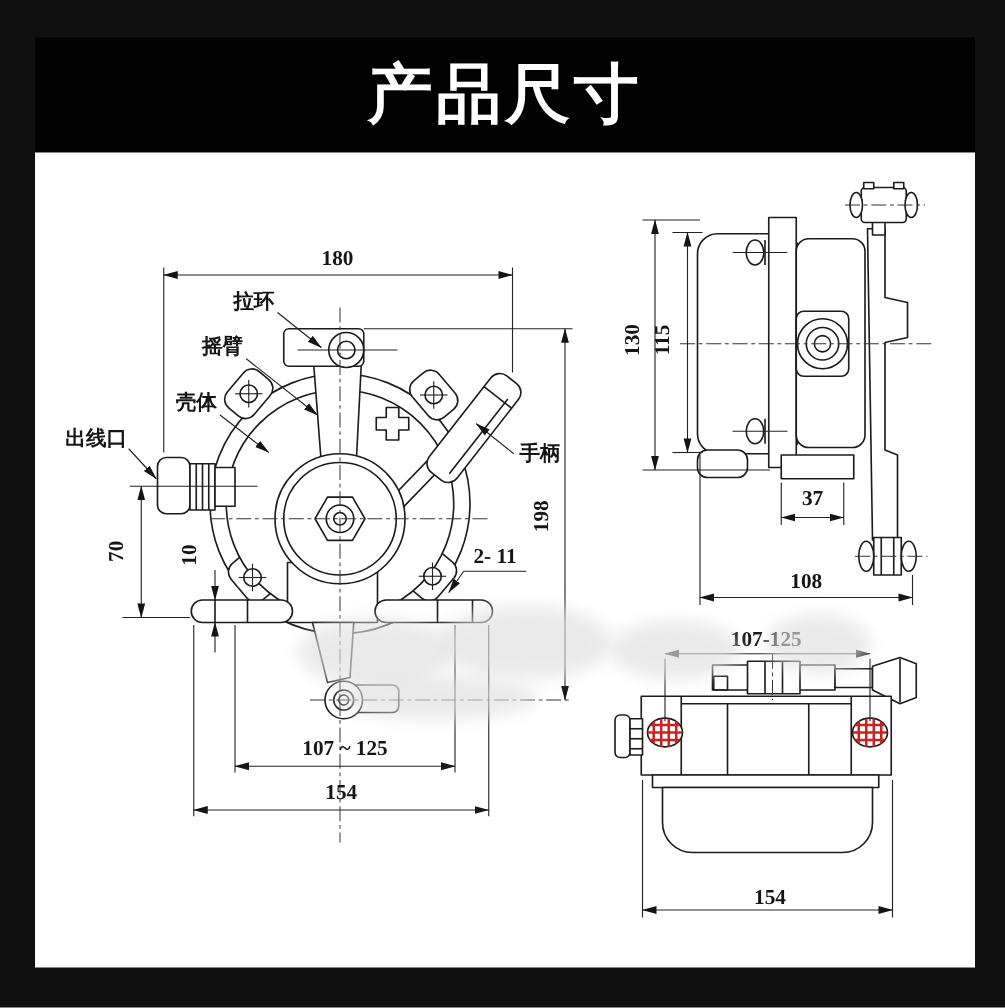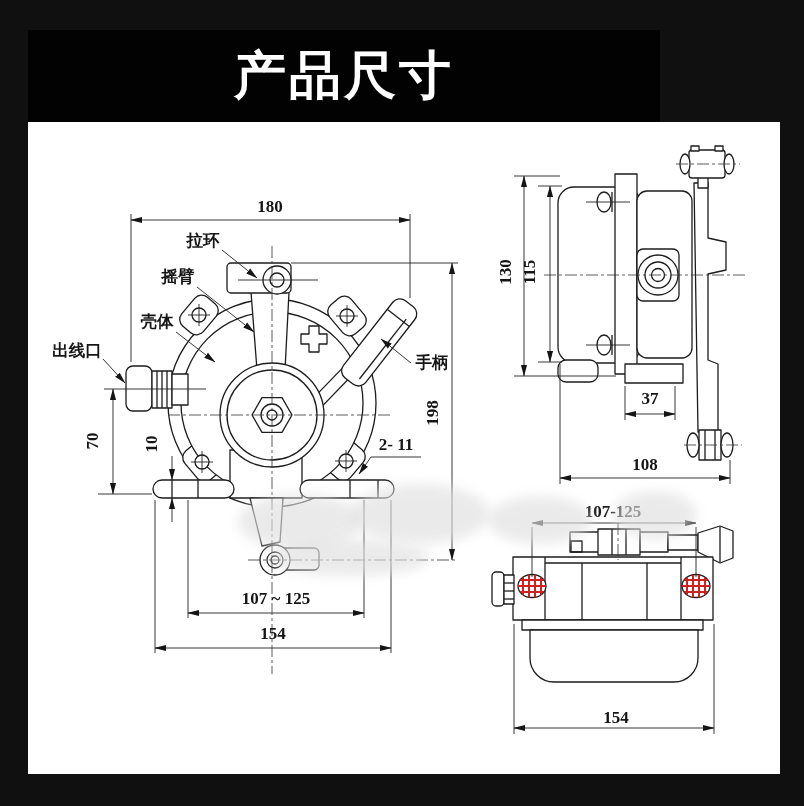--- a/index.html
+++ b/index.html
@@ -2,21 +2,21 @@
 <html><head>
 <meta charset="utf-8">
 <style>
   html,body{margin:0;padding:0}
   body{
     width:804px;height:806px;position:relative;overflow:hidden;
     background:#101010;
     font-family:"DejaVu Sans",sans-serif;
   }
   .band{
-    position:absolute;left:28px;top:30px;width:632px;height:92px;
+    position:absolute;left:28px;top:30px;width:752px;height:92px;
     background:#020202;display:flex;align-items:center;justify-content:center;
   }
   .band-title{
     color:#ffffff;font-size:52px;font-weight:bold;letter-spacing:3px;
     font-family:"DejaVu Sans",sans-serif;
   }
   .canvas{
     position:absolute;left:28px;top:122px;width:752px;height:652px;background:#ffffff;
   }
   .canvas svg{position:absolute;left:0;top:0}

